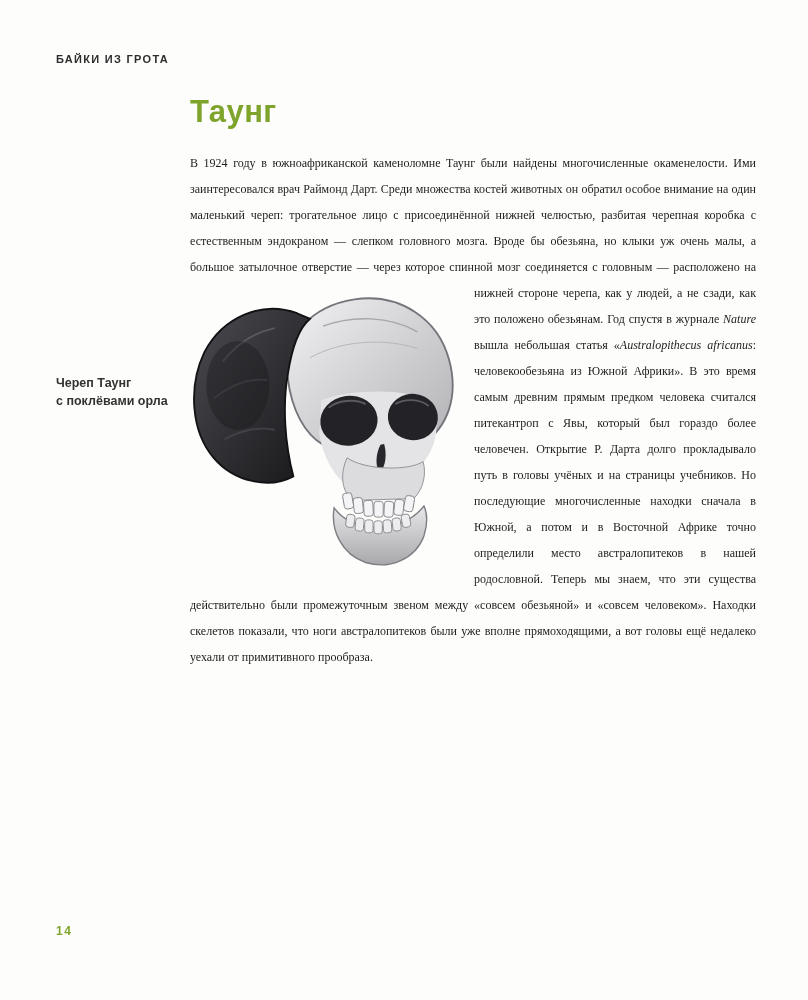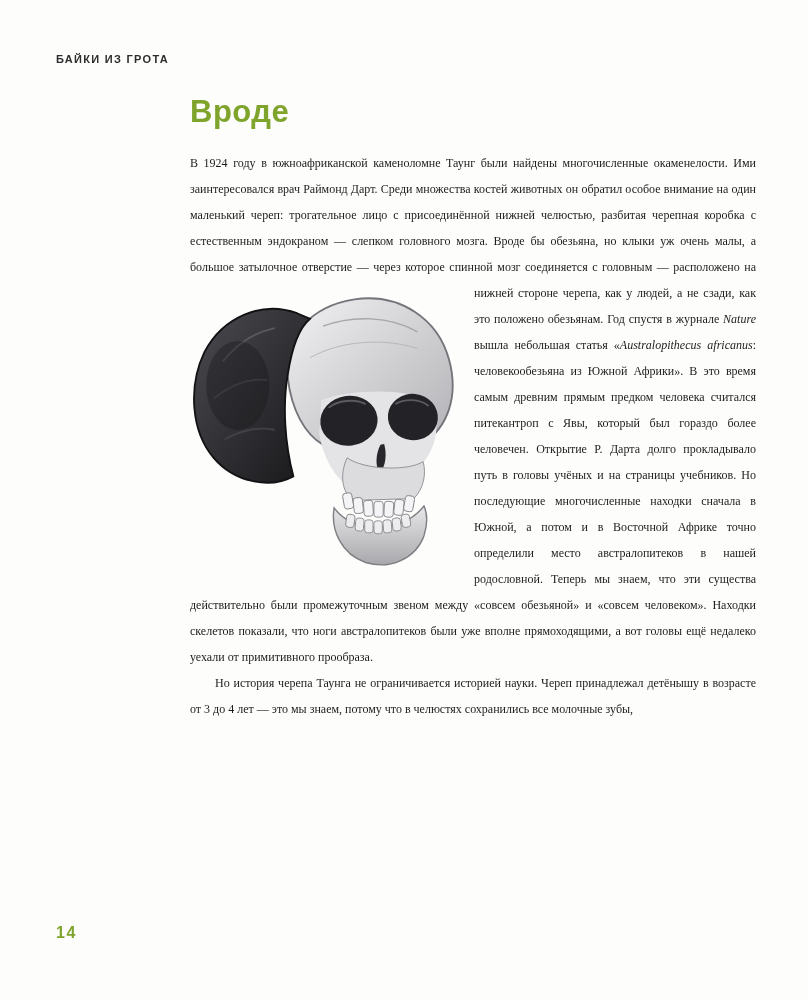--- a/index.html
+++ b/index.html
@@ -41,33 +41,33 @@
   .margin-caption{
     position:absolute;left:56px;top:374px;width:120px;
     font-family:"Liberation Sans", sans-serif;
     font-size:12.5px;font-weight:bold;line-height:1.45;
     color:#333333;
     white-space:pre-line;
   }
   .page-number{
     position:absolute;left:56px;top:924px;
     font-family:"Liberation Sans", sans-serif;
-    font-size:16px;font-weight:bold;letter-spacing:1.5px;
+    font-size:12px;font-weight:bold;letter-spacing:1.5px;
     color:#7fa42c;
   }
 </style>
 </head>
 <body>
 
 <div class="page">
 
   <div class="running-head">БАЙКИ ИЗ ГРОТА</div>
 
   <div class="main-column">
-    <h1 class="section-title">Вроде</h1>
+    <h1 class="section-title">Таунг</h1>
 
     <div class="body-text">
       <p><span>В 1924 году в южноафриканской каменоломне Таунг были найдены многочисленные окаменелости. Ими заинтересовался врач Раймонд Дарт. Среди множества костей животных он обратил особое внимание на один маленький череп: трогательное лицо с присоединённой нижней челюстью, разбитая черепная коробка с естественным эндокраном — слепком головного мозга. Вроде бы обезьяна, но клыки уж очень малы, а большое затылочное отверстие — через которое спинной мозг соединяется с головным — расположено на нижней стороне черепа, как у людей,</span><span class="skull-float"><svg width="278" height="292" viewBox="0 0 300 312" xmlns="http://www.w3.org/2000/svg">
         <defs>
           <linearGradient id="gcr" x1="0" y1="0" x2="1" y2="1">
             <stop offset="0" stop-color="#f2f2f4"></stop>
                   <stop offset="1" stop-color="#b0b0b4"></stop>
           </linearGradient>
           <linearGradient id="gdk" x1="0" y1="0" x2="1" y2="1">
             <stop offset="0" stop-color="#4b4b50"></stop>
@@ -113,20 +113,21 @@
           <rect x="225" y="251" width="9" height="14" rx="3" transform="rotate(-7 229 258)"></rect>
           <rect x="235" y="247" width="9" height="14" rx="3" transform="rotate(-10 239 254)"></rect>
         </g>
 
         <path d="M122,30 C84,16 42,34 22,72 C4,110 8,158 32,186 C54,212 92,220 118,206 C109,172 106,130 112,96 C116,70 124,46 136,36 Z" fill="url(#gdk)" stroke="#121214" stroke-width="2"></path>
         <path d="M42,82 C58,62 78,50 98,46" stroke="#606066" stroke-width="2" fill="none" opacity="0.8"></path>
         <path d="M32,122 C52,106 72,100 90,102" stroke="#55555b" stroke-width="2" fill="none" opacity="0.7"></path>
         <path d="M44,166 C62,156 82,152 98,156" stroke="#4a4a50" stroke-width="2" fill="none" opacity="0.7"></path>
         <ellipse cx="58" cy="108" rx="34" ry="48" fill="#141417" opacity="0.35"></ellipse>
       </svg></span><span> а не сзади, как это положено обезьянам. Год спустя в журнале </span><span class="ital">Nature</span><span> вышла небольшая статья «</span><span class="ital">Australopithecus africanus</span><span>: человекообезьяна из Южной Африки». В это время самым древним прямым предком человека считался питекантроп с Явы, который был гораздо более человечен. Открытие Р. Дарта долго прокладывало путь в головы учёных и на страницы учебников. Но последующие многочисленные находки сначала в Южной, а потом и в Восточной Африке точно определили место австралопитеков в нашей родословной. Теперь мы знаем, что эти существа действительно были промежуточным звеном между «совсем обезьяной» и «совсем человеком». Находки скелетов показали, что ноги австралопитеков были уже вполне прямоходящими, а вот головы ещё недалеко уехали от примитивного прообраза.</span></p>
-      <p class="indented">Но история черепа Таунга не ограничивается историей науки. Череп принадлежал детёнышу в возрасте от 3 до 4 лет — это мы знаем, потому что в челюстях сохранились все молочные зубы,</p>
     </div>
   </div>
 
+  <div class="margin-caption">Череп Таунг
+с поклёвами орла</div>
 
   <div class="page-number">14</div>
 
 </div>
 
 </body></html>

